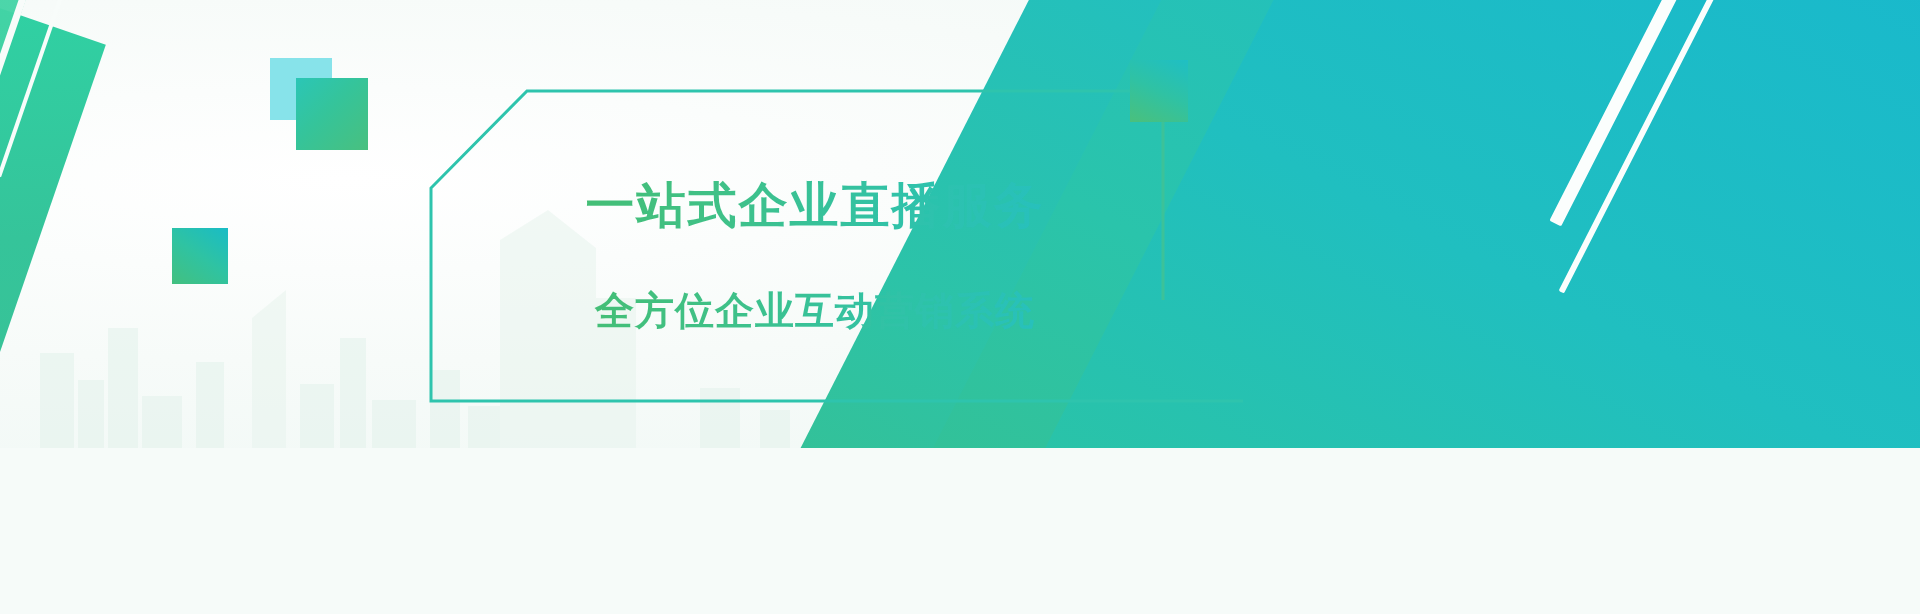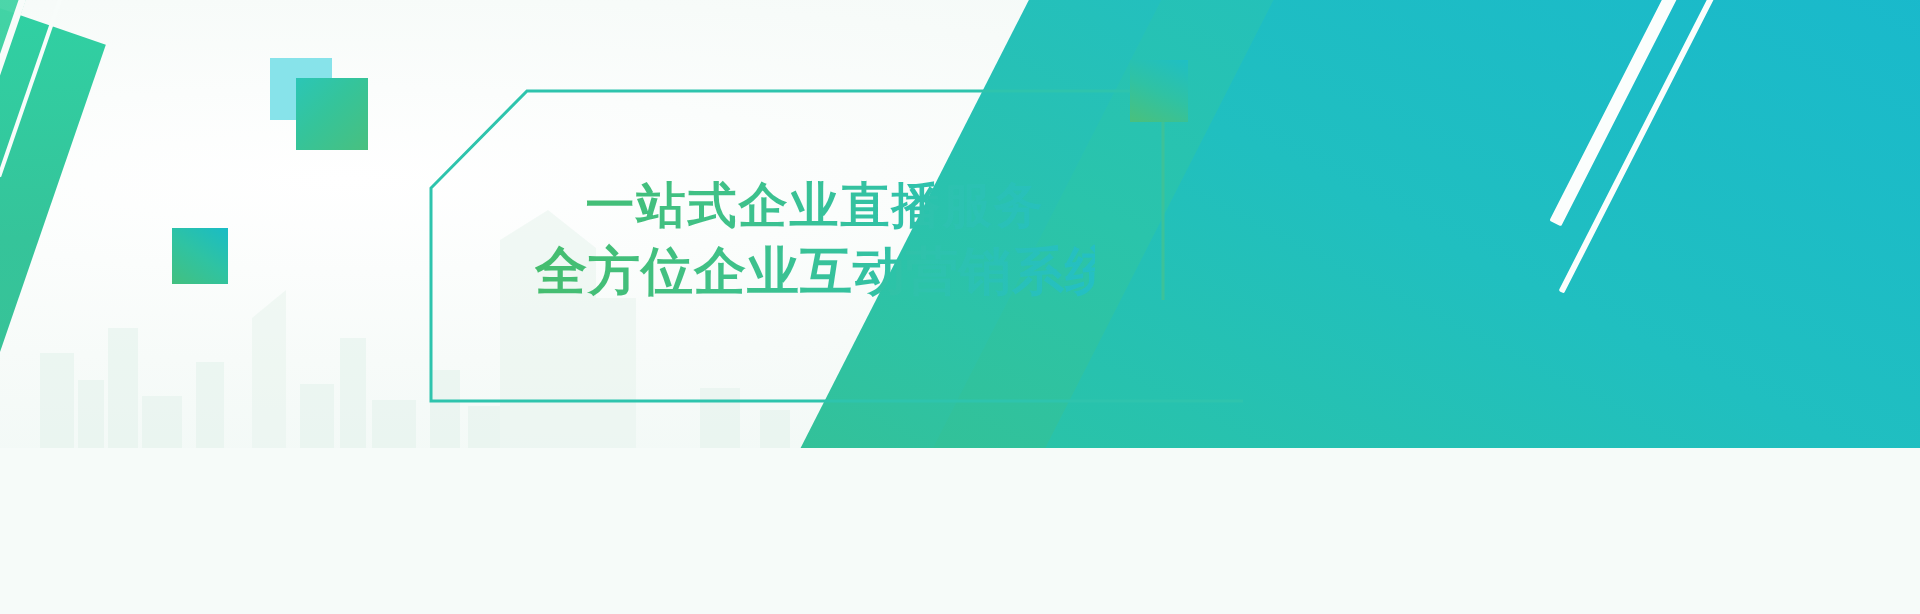--- a/index.html
+++ b/index.html
@@ -64,21 +64,21 @@
     position:absolute;left:535px;top:172px;width:560px;z-index:14;
     text-align:center;
   }
   .hl-line{
     font-size:49px;line-height:66px;font-weight:bold;letter-spacing:2px;
     white-space:nowrap;
     background:linear-gradient(96deg,#46bd6e 0%,#3fc189 35%,#2ec2ad 70%,#24bfc4 100%);
     -webkit-background-clip:text;background-clip:text;color:transparent;
     -webkit-text-fill-color:transparent;
   }
-  .hl-line.l2{font-size:52px;letter-spacing:1px;}
+  .hl-line.l2{font-size:39px;letter-spacing:1px;margin-top:40px;}
 </style>
 </head>
 <body>
 
 <div id="banner">
 
   <div class="left-wedge-a"></div>
   <div class="left-wedge-b"></div>
   <div class="left-slash s1"></div>
   <div class="left-slash s2"></div>

